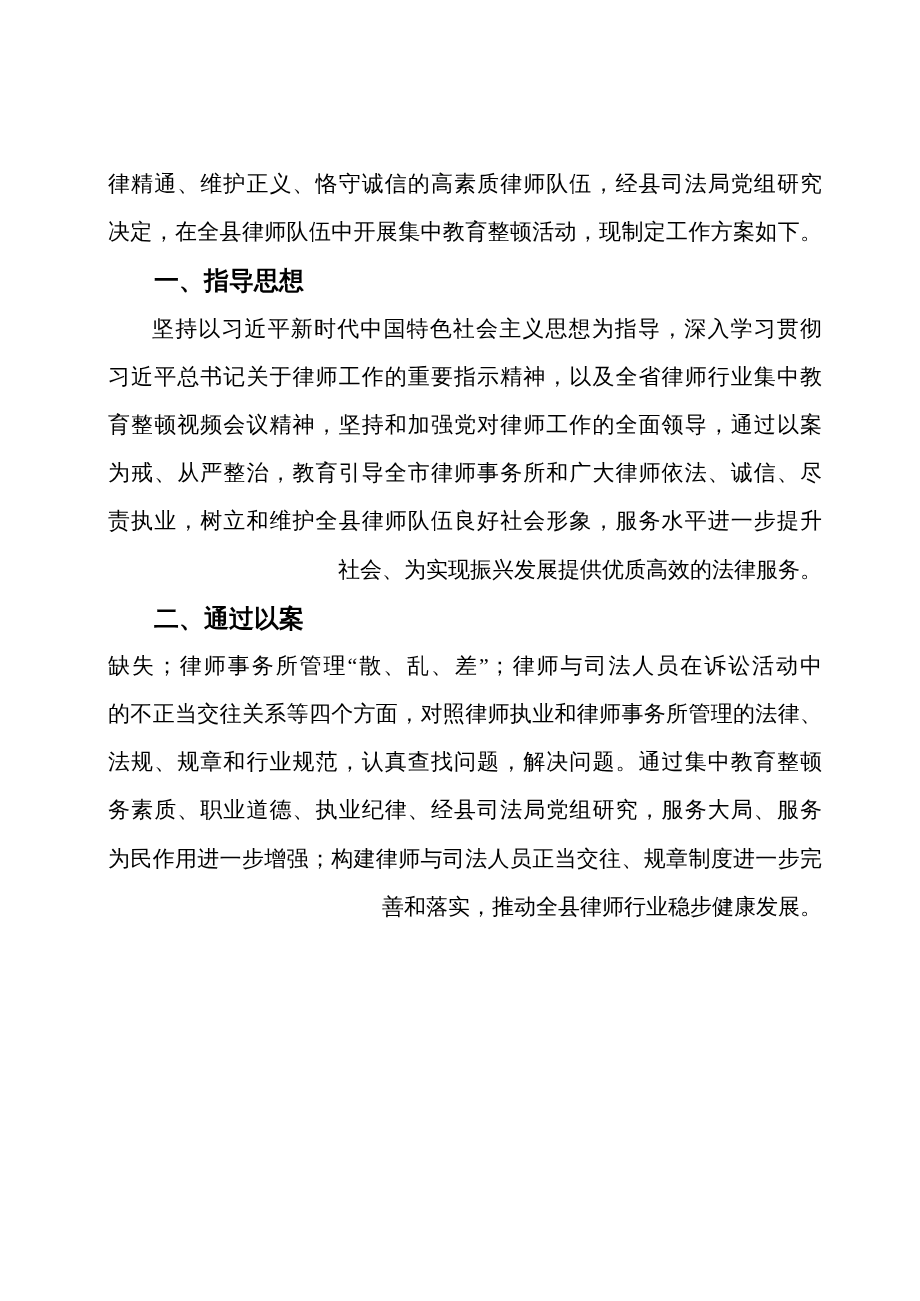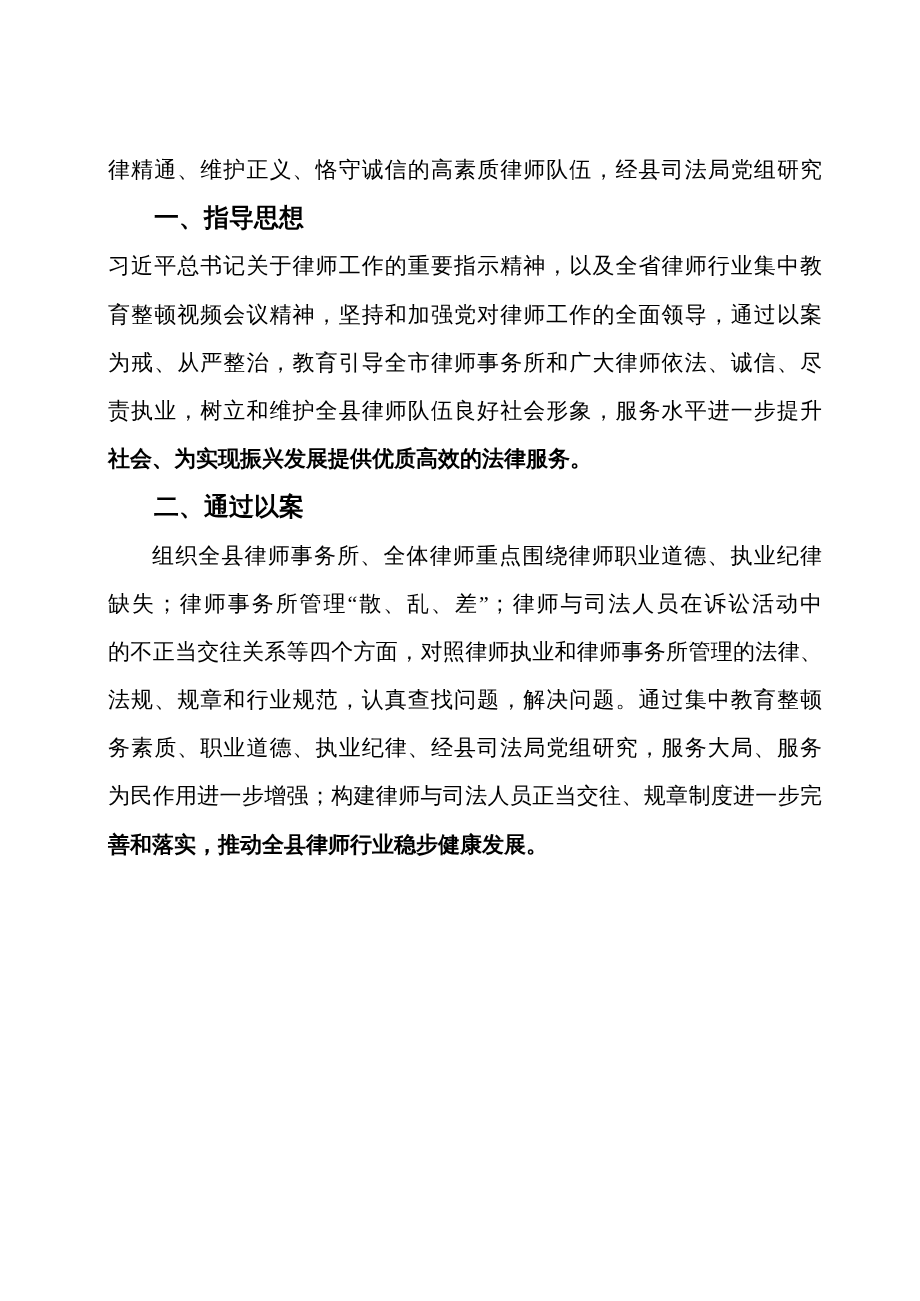--- a/index.html
+++ b/index.html
@@ -9,21 +9,21 @@
     position: relative;
     width: 920px;
     height: 1301px;
     background: #ffffff;
     overflow: hidden;
   }
 
   .content {
     position: absolute;
     left: 108px;
-    top: 146px;
+    top: 160px;
     width: 714px;
     color: #000000;
   }
 
   .line {
     height: 48.2px;
     line-height: 48.2px;
     font-size: 22px;
     font-family: "Liberation Serif", "DejaVu Serif", serif;
     color: #000000;
@@ -31,52 +31,52 @@
   }
 
   
   .line.fill {
     text-align: justify;
     text-align-last: justify;
   }
 
   
   .line.para-end {
-    text-align: left;
-    font-weight: bold;
+    text-align: right;
   }
 
   
   .line.indent {
     text-indent: 44px;
   }
 
   .line.heading {
-    font-family: Liberation Serif, serif;
+    font-family: Liberation Sans, sans-serif;
     font-weight: 700;
     font-size: 25px;
     padding-left: 46px;
     text-align: left;
     text-indent: 0;
   }
 </style>
 </head>
 <body>
 
 <div class="page">
   <div class="content">
     <div class="line body fill">律精通、维护正义、恪守诚信的高素质律师队伍，经县司法局党组研究</div>
+    <div class="line body fill">决定，在全县律师队伍中开展集中教育整顿活动，现制定工作方案如下。</div>
     <div class="line heading">一、指导思想</div>
+    <div class="line body fill indent">坚持以习近平新时代中国特色社会主义思想为指导，深入学习贯彻</div>
     <div class="line body fill">习近平总书记关于律师工作的重要指示精神，以及全省律师行业集中教</div>
     <div class="line body fill">育整顿视频会议精神，坚持和加强党对律师工作的全面领导，通过以案</div>
     <div class="line body fill">为戒、从严整治，教育引导全市律师事务所和广大律师依法、诚信、尽</div>
     <div class="line body fill">责执业，树立和维护全县律师队伍良好社会形象，服务水平进一步提升</div>
     <div class="line body para-end">社会、为实现振兴发展提供优质高效的法律服务。</div>
     <div class="line heading">二、通过以案</div>
-    <div class="line body fill indent">组织全县律师事务所、全体律师重点围绕律师职业道德、执业纪律</div>
     <div class="line body fill">缺失；律师事务所管理“散、乱、差”；律师与司法人员在诉讼活动中</div>
     <div class="line body fill">的不正当交往关系等四个方面，对照律师执业和律师事务所管理的法律、</div>
     <div class="line body fill">法规、规章和行业规范，认真查找问题，解决问题。通过集中教育整顿</div>
     <div class="line body fill">务素质、职业道德、执业纪律、经县司法局党组研究，服务大局、服务</div>
     <div class="line body fill">为民作用进一步增强；构建律师与司法人员正当交往、规章制度进一步完</div>
     <div class="line body para-end">善和落实，推动全县律师行业稳步健康发展。</div>
   </div>
 </div>
 
 </body></html>

